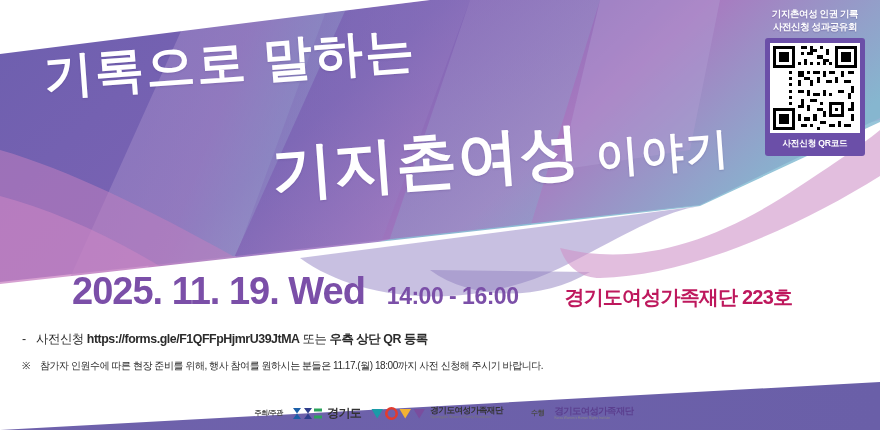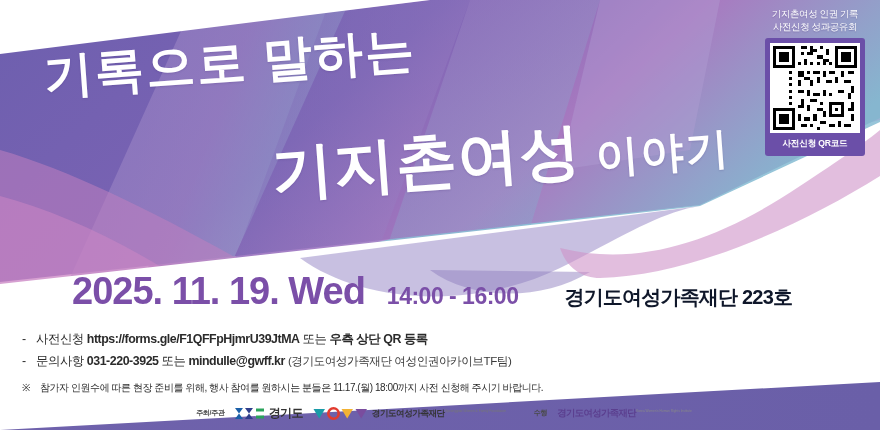--- a/index.html
+++ b/index.html
@@ -56,21 +56,21 @@
 
   
   .qr-panel {
     position:absolute;
     right:12px; top:8px;
     width:106px;
     text-align:center;
   }
   .qr-heading {
     font-size:9.5px;
-    font-weight:400;
+    font-weight:700;
     color:#ffffff;
     line-height:1.35;
     letter-spacing:-.4px;
     text-shadow:0 1px 1px rgba(70,50,120,.35);
     margin-bottom:4px;
     white-space:nowrap;
   }
   .qr-box {
     width:100px; height:118px;
     margin:0 auto;
@@ -110,21 +110,21 @@
     font-size:23px;
     font-weight:700;
     color:#7b4fa8;
     letter-spacing:-.5px;
     white-space:nowrap;
   }
   .venue {
     margin-left:46px;
     font-size:20px;
     font-weight:700;
-    color:#0f172a;
+    color:#be185d;
     letter-spacing:-.8px;
     white-space:nowrap;
   }
 
   
   .details {
     position:absolute;
     left:22px; top:328px;
     width:840px;
     color:#2b2b2b;
@@ -160,21 +160,21 @@
     letter-spacing:-.3px;
     white-space:nowrap;
   }
   .logo { display:flex; align-items:center; gap:4px; }
   .logo-gg-mark { display:flex; align-items:center; gap:1.5px; }
   .gg-bar { width:9px; height:11px; }
   .logo-text-main {
     font-size:12px; font-weight:700; color:#333; letter-spacing:-.6px; white-space:nowrap;
   }
   .logo-gwff-mark { display:flex; align-items:center; gap:1px; }
-  .logo-stack { display:flex; flex-direction:row; line-height:1; }
+  .logo-stack { display:flex; flex-direction:column; line-height:1; }
   .logo-ko { font-size:8.6px; font-weight:700; color:#333; letter-spacing:-.5px; white-space:nowrap; }
   .logo-en { font-size:3.4px; font-weight:400; color:#777; letter-spacing:-.05px; white-space:nowrap; margin-top:1.5px; }
   .logo-kwhri { font-size:9.4px; font-weight:700; color:#5b3f8f; letter-spacing:-.6px; white-space:nowrap; }
   .logo-kwhri-en { font-size:3.2px; color:#888; white-space:nowrap; margin-top:1.5px; }
 </style>
 </head>
 <body>
 
 <div id="poster">
 
@@ -364,27 +364,20 @@
 
   <div class="details">
 
     <span class="dline">
       <span class="mark">-</span><span class="lbl">사전신청</span>
       <b>https://forms.gle/F1QFFpHjmrU39JtMA</b>
       <span class="lbl">또는</span>
       <b>우측 상단 QR 등록</b>
     </span>
 
-    <span class="dline">
-      <span class="mark">-</span><span class="lbl">문의사항</span>
-      <b>031-220-3925</b>
-      <span class="lbl">또는</span>
-      <b>mindulle@gwff.kr</b>
-      <span class="paren">(경기도여성가족재단 여성인권아카이브TF팀)</span>
-    </span>
 
     <span class="dline note">
       <span class="mark">※</span><span>참가자 인원수에 따른 현장 준비를 위해, 행사 참여를 원하시는 분들은 11.17.(월) 18:00까지 사전 신청해 주시기 바랍니다.</span>
     </span>
   </div>
 
   <div class="footer">
 
     <span class="f-label">주최/주관</span>
 

